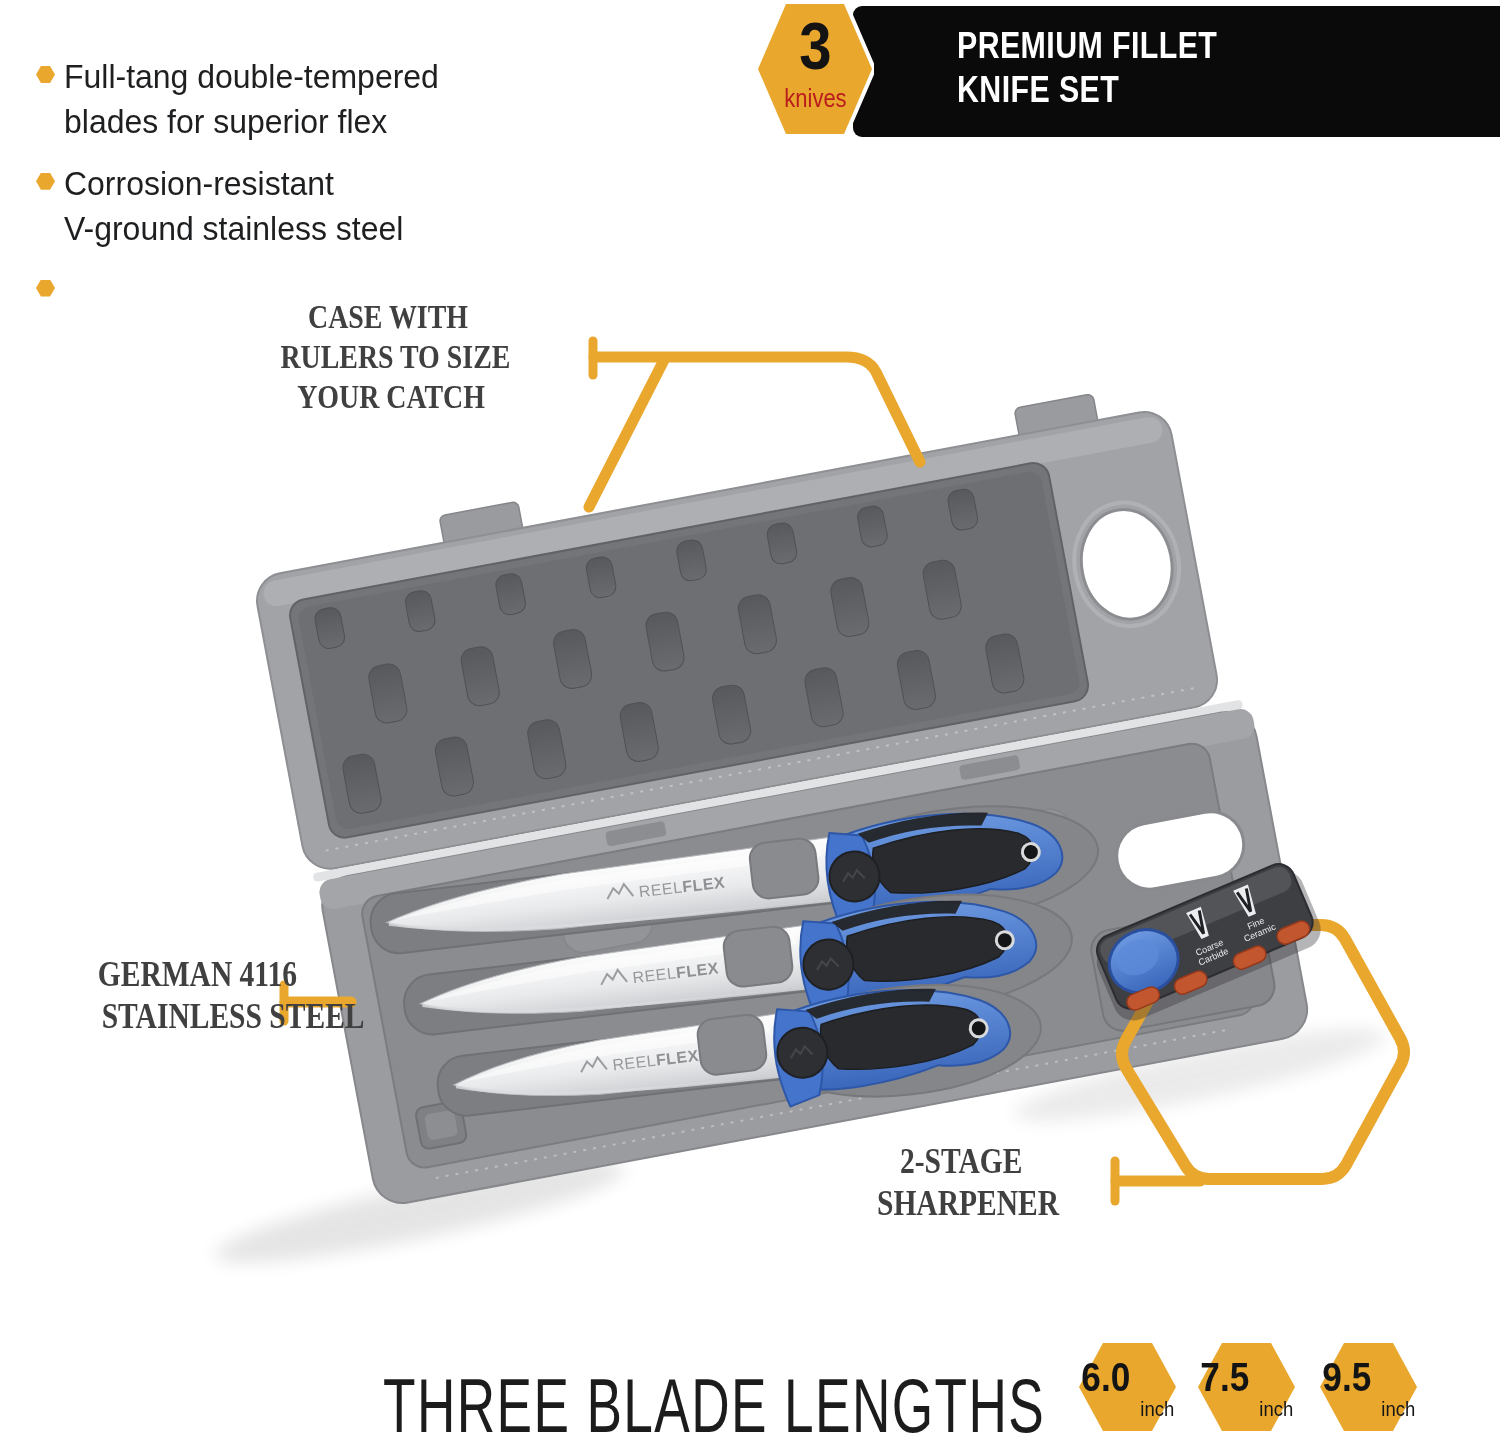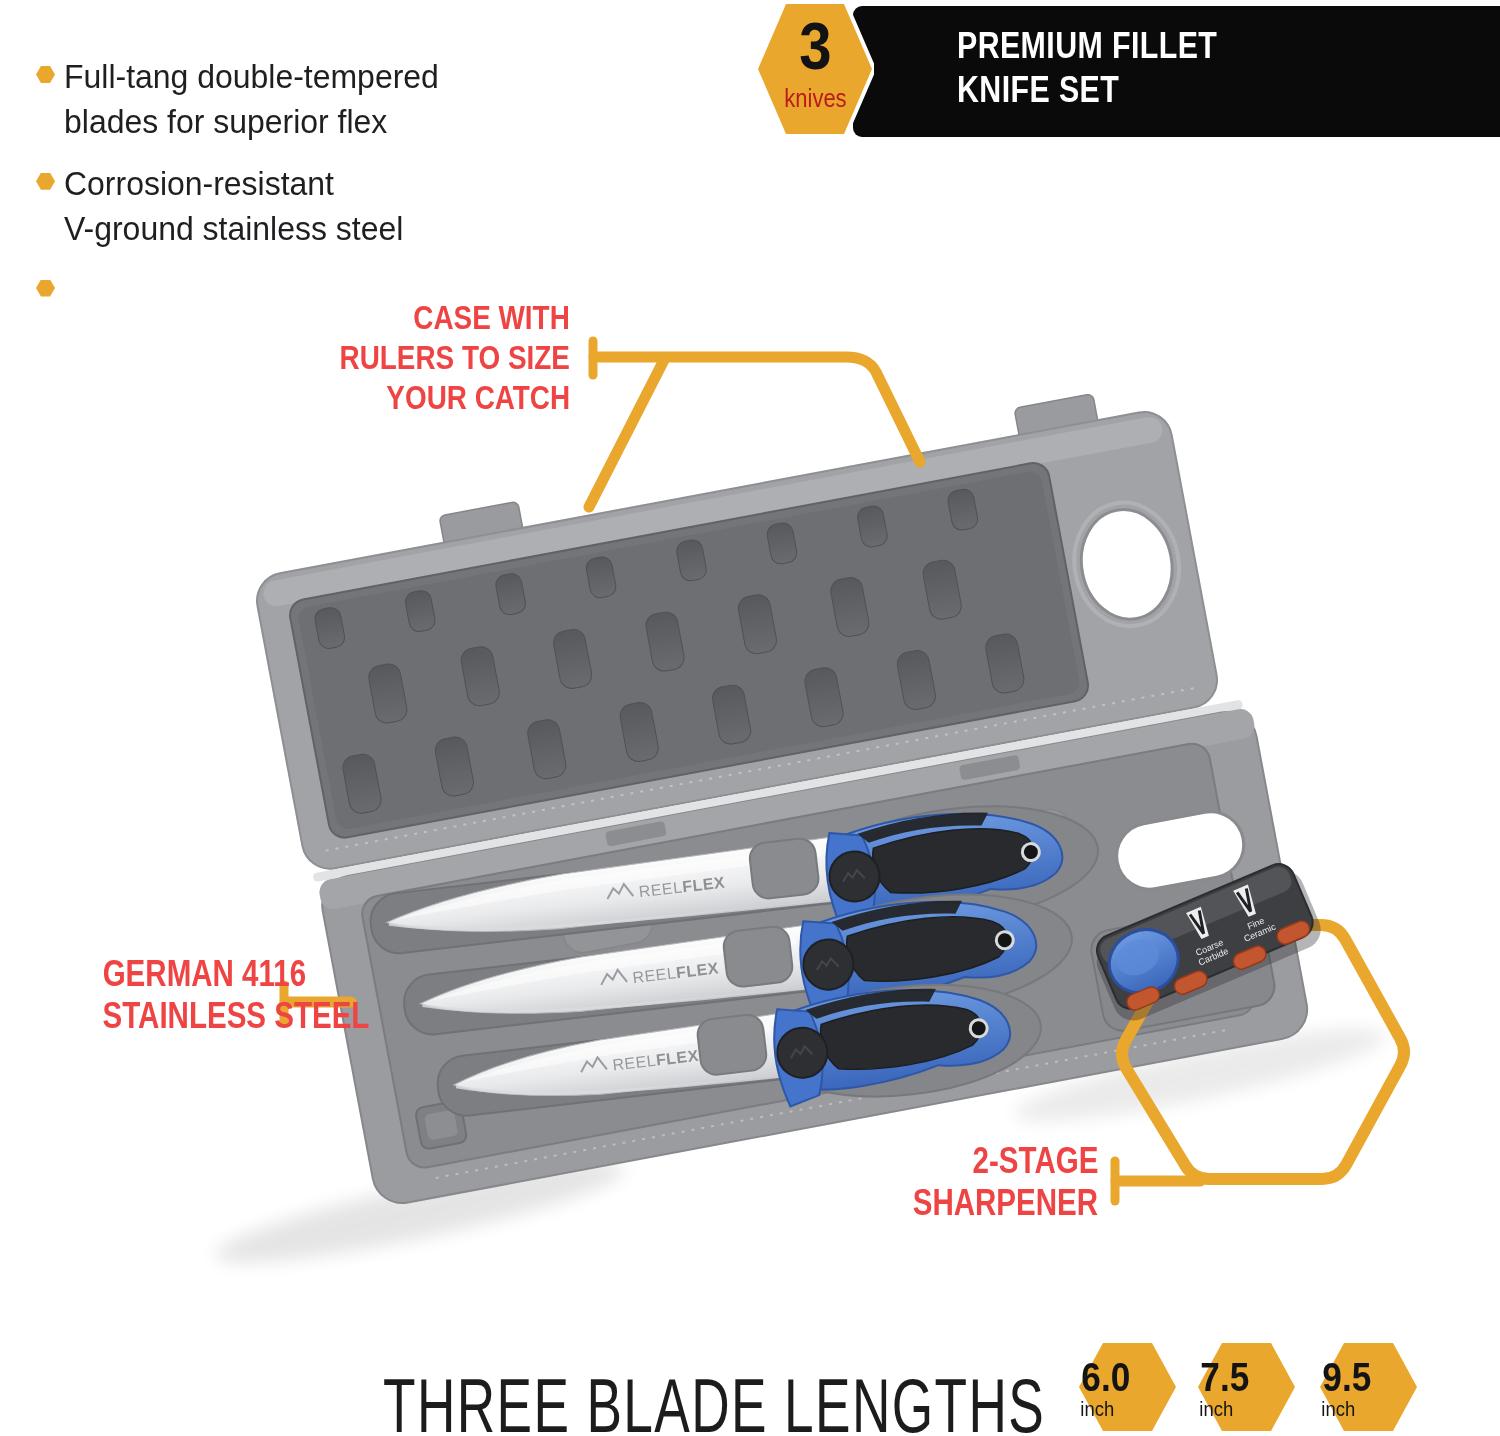--- a/index.html
+++ b/index.html
@@ -19,32 +19,32 @@
   .feat-text{font-size:34px;line-height:1.32;color:#1E1F21;}
   
   #banner{left:853px;top:6px;width:647px;height:131px;background:#0A0A0A;border-radius:9px 0 0 9px;}
   #banner-text{left:957px;top:24px;color:#fff;font-weight:700;font-size:37px;line-height:1.20;letter-spacing:.5px;}
   #hexbadge{left:756px;top:0px;width:118px;height:138px;}
   #hexbadge .num{position:absolute;left:0;top:13px;width:118px;text-align:center;
       font-size:66px;font-weight:700;color:#131313;line-height:1;}
   #hexbadge .unit{position:absolute;left:0;top:84px;width:118px;text-align:center;
       font-size:25px;color:#b91c1c;}
   
-  .callout{color:#ef4444;font-weight:700;text-align:right;line-height:1.18;}
+  .callout{color:#404040;font-weight:700;text-align:center;line-height:1.18;font-family:Liberation Serif, serif;}
   #co-case{left:170px;top:297px;width:400px;font-size:34px;}
   #co-steel{left:0px;top:953px;width:262px;font-size:36px;padding-left:44px;}
   #co-sharp{left:798px;top:1140px;width:300px;font-size:36px;}
   
   #footer-title{left:383px;top:1362px;font-size:76px;font-weight:400;color:#1C1C1C;letter-spacing:2px;}
   #footer-title .cx{transform:scaleX(.70);}
   .sizehex{width:99px;height:92px;}
   .sizehex svg{position:absolute;left:0;top:0;}
   .sizehex .v{position:absolute;left:0;top:16px;width:99px;text-align:left;font-size:40px;
       font-weight:700;color:#141414;line-height:1;}
-  .sizehex .u{position:absolute;left:0;top:56px;width:99px;text-align:left;font-size:21px;color:#141414;}
+  .sizehex .u{position:absolute;left:0;top:56px;width:99px;text-align:right;font-size:21px;color:#141414;}
   #hex60{left:1078px;top:1341px;} #hex75{left:1197px;top:1341px;} #hex95{left:1319px;top:1341px;}
 </style>
 </head>
 <body>
 
 <div id="stage">
 
   <svg class="abs" width="1500" height="1436" viewBox="0 0 1500 1436" style="left:0;top:0">
     <defs>
       <linearGradient id="bladeGrad" x1="0" y1="0" x2="0" y2="1">

